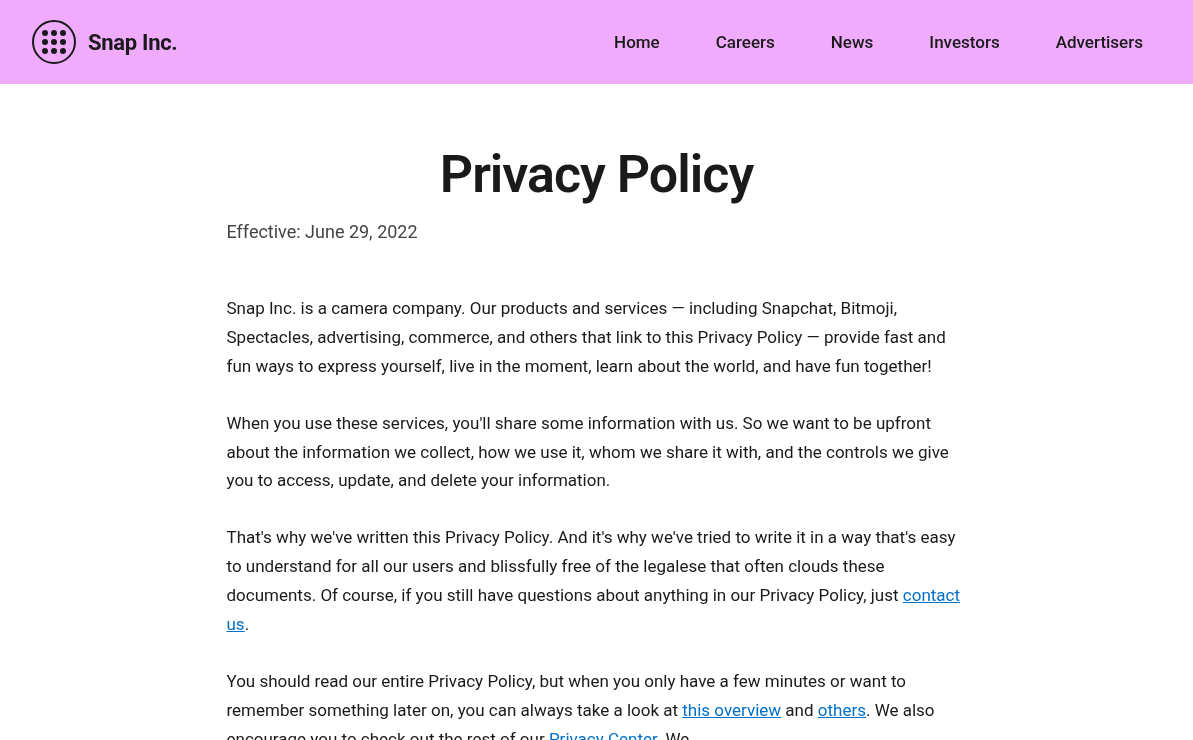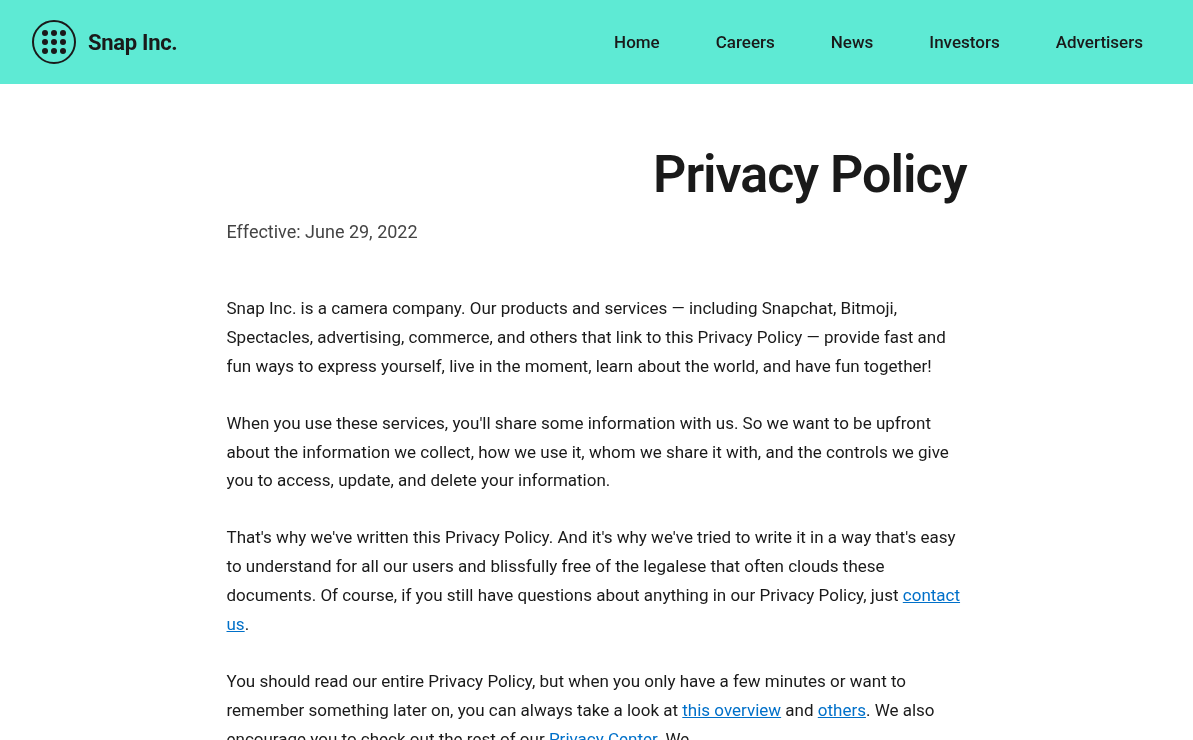--- a/index.html
+++ b/index.html
@@ -9,21 +9,21 @@
     }
 
     body {
       font-family: -apple-system, BlinkMacSystemFont, 'Segoe UI', Roboto, Helvetica, Arial, sans-serif;
       background: #ffffff;
       color: #1a1a1a;
     }
 
     
     header {
-      background: #5eead4;
+      background: #f0abfc;
       display: flex;
       align-items: center;
       padding: 0 32px;
       height: 84px;
       position: sticky;
       top: 0;
       z-index: 100;
     }
 
     .logo-area {
@@ -85,21 +85,21 @@
     
     main {
       max-width: 820px;
       margin: 0 auto;
       padding: 60px 40px 80px;
     }
 
     .page-title {
       font-size: 52px;
       font-weight: 600;
-      text-align: right;
+      text-align: center;
       color: #1a1a1a;
       margin-bottom: 16px;
       letter-spacing: -1px;
     }
 
     .effective-date {
       font-size: 18px;
       color: #444;
       text-align: left;
       margin-bottom: 52px;

